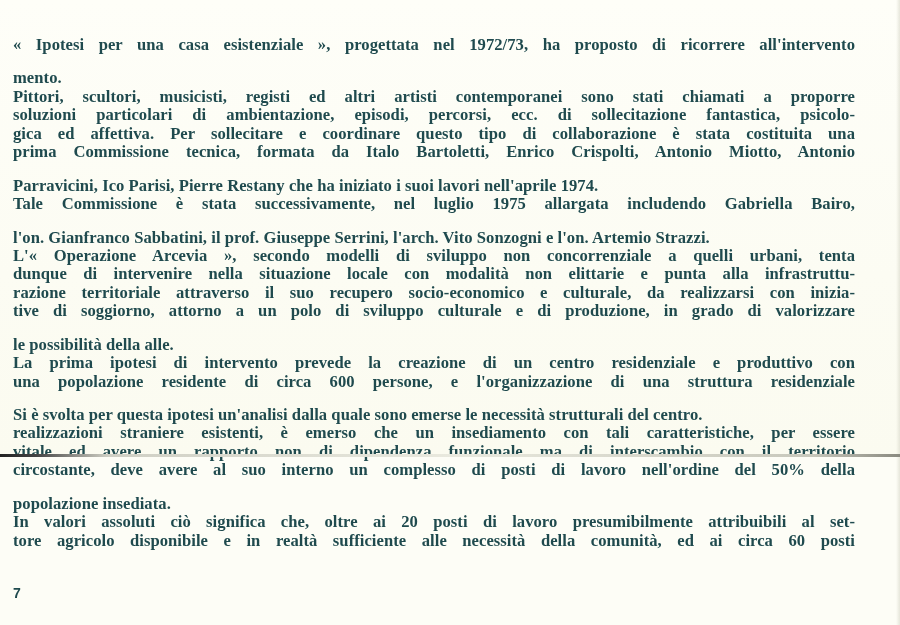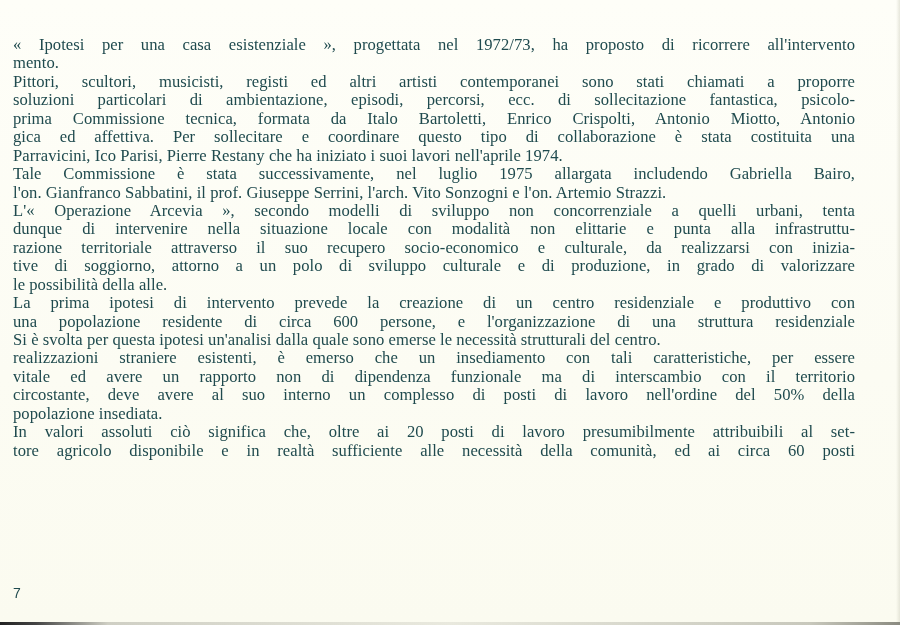--- a/index.html
+++ b/index.html
@@ -3,38 +3,39 @@
 <meta charset="utf-8">
 <style>
   html, body { margin: 0; padding: 0; }
   body {
     width: 900px; height: 625px; overflow: hidden;
     background: #fdfdf6;
     position: relative;
     font-family: "Liberation Serif", "DejaVu Serif", serif;
   }
   .page {
-    position: absolute; left: 0; top: 0; width: 900px; height: 625px;
+    position: absolute; left: 0; top: 0; width: 900px; height: 457px;
     background: linear-gradient(180deg, #fefef8 0%, #fcfcf3 60%, #fbfbf0 100%);
+    font-weight: bold;
   }
   .text-block {
     position: absolute; left: 13px; top: 36px; width: 842px;
   }
   .line {
     display: block;
     font-size: 16.6px;
     line-height: 18.45px;
     height: 18.45px;
     color: #1f4a4e;
     white-space: nowrap;
     text-align: justify;
     text-align-last: justify;
     letter-spacing: 0.05px;
   }
-  .line.last { text-align-last: left; }
+  .line.last { text-align-last: left; margin-top: 15px; }
   .page-number {
     position: absolute; left: 13px; top: 585px;
     font-family: "Liberation Sans", "DejaVu Sans", sans-serif;
     font-size: 14px; color: #1f4a4e;
   }
   .bottom-edge {
     position: absolute; left: 0; bottom: 0; width: 900px; height: 3px;
     background: linear-gradient(90deg, #222 0%, #444 4%, #cfcfc4 12%, #e9e9de 50%, #c8c8bc 90%, #8a8a80 100%);
   }
   .right-edge {
@@ -49,22 +50,22 @@
   <div class="text-block">
 
     <div>
       <span class="line">« Ipotesi per una casa esistenziale », progettata nel 1972/73, ha proposto di ricorrere all'intervento</span>
       <span class="line last">mento.</span>
     </div>
 
     <div>
       <span class="line">Pittori, scultori, musicisti, registi ed altri artisti contemporanei sono stati chiamati a proporre</span>
       <span class="line">soluzioni particolari di ambientazione, episodi, percorsi, ecc. di sollecitazione fantastica, psicolo-</span>
+      <span class="line">gica ed affettiva. Per sollecitare e coordinare questo tipo di collaborazione è stata costituita una</span>
       <span class="line">prima Commissione tecnica, formata da Italo Bartoletti, Enrico Crispolti, Antonio Miotto, Antonio</span>
-      <span class="line">gica ed affettiva. Per sollecitare e coordinare questo tipo di collaborazione è stata costituita una</span>
       <span class="line last">Parravicini, Ico Parisi, Pierre Restany che ha iniziato i suoi lavori nell'aprile 1974.</span>
     </div>
 
     <div>
       <span class="line">Tale Commissione è stata successivamente, nel luglio 1975 allargata includendo Gabriella Bairo,</span>
       <span class="line last">l'on. Gianfranco Sabbatini, il prof. Giuseppe Serrini, l'arch. Vito Sonzogni e l'on. Artemio Strazzi.</span>
     </div>
 
     <div>
       <span class="line">L'« Operazione Arcevia », secondo modelli di sviluppo non concorrenziale a quelli urbani, tenta</span>

